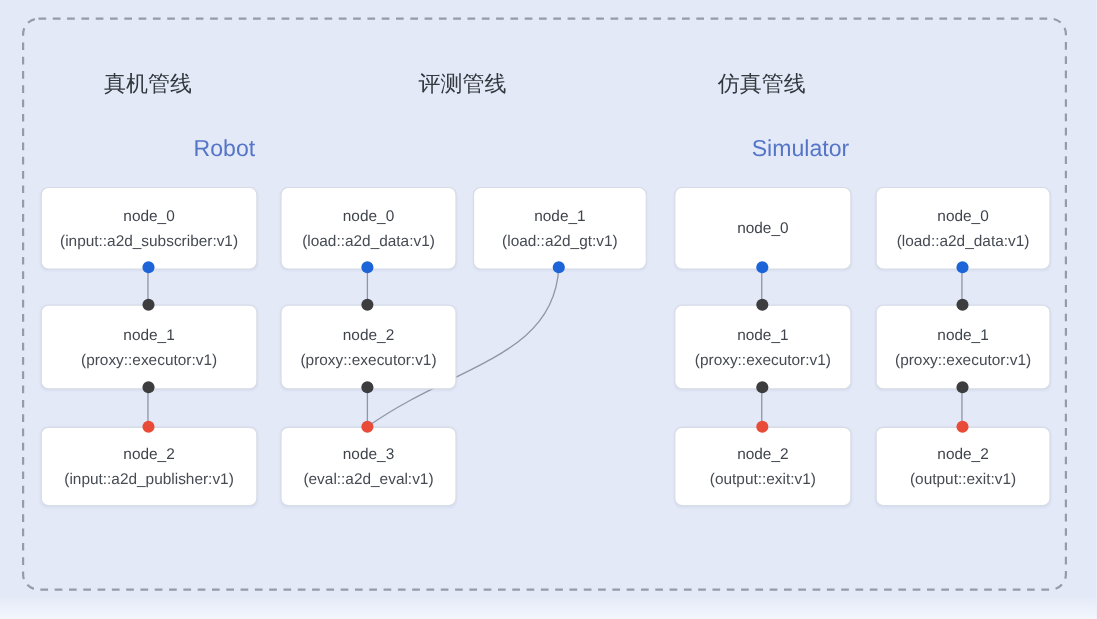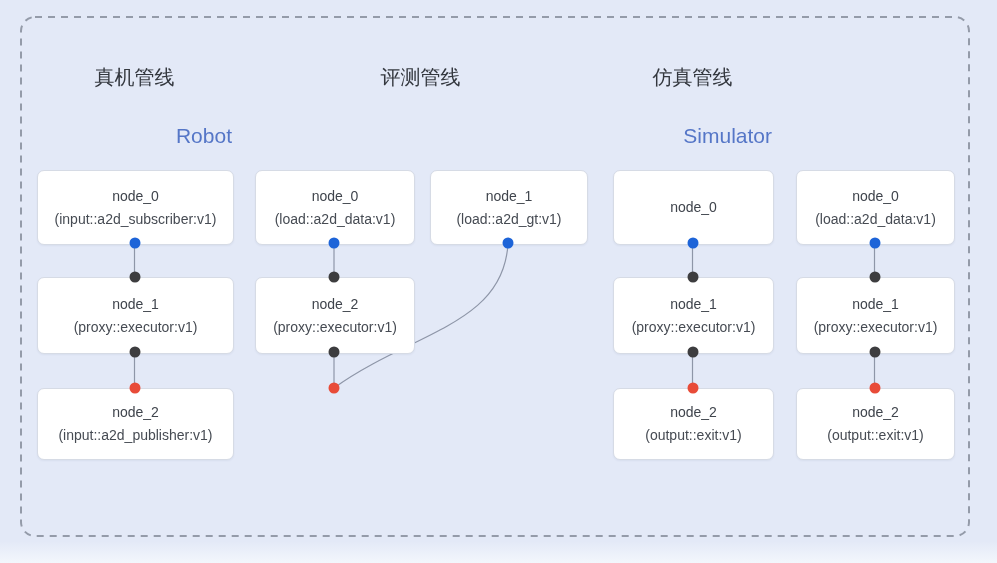--- a/index.html
+++ b/index.html
@@ -100,20 +100,24 @@
     <div class="ns">(load::a2d_data:v1)</div>
   </div>
   <div class="node col-evalb row1">
     <div class="nt">node_1</div>
     <div class="ns">(load::a2d_gt:v1)</div>
   </div>
   <div class="node col-evala row2">
     <div class="nt">node_2</div>
     <div class="ns">(proxy::executor:v1)</div>
   </div>
+  <div class="node col-evala row3">
+    <div class="nt">node_3</div>
+    <div class="ns">(eval::a2d_eval:v1)</div>
+  </div>
 
   <div class="node col-sim row1">
     <div class="nt">node_0</div>
   </div>
   <div class="node col-sim row2">
     <div class="nt">node_1</div>
     <div class="ns">(proxy::executor:v1)</div>
   </div>
   <div class="node col-sim row3">
     <div class="nt">node_2</div>

